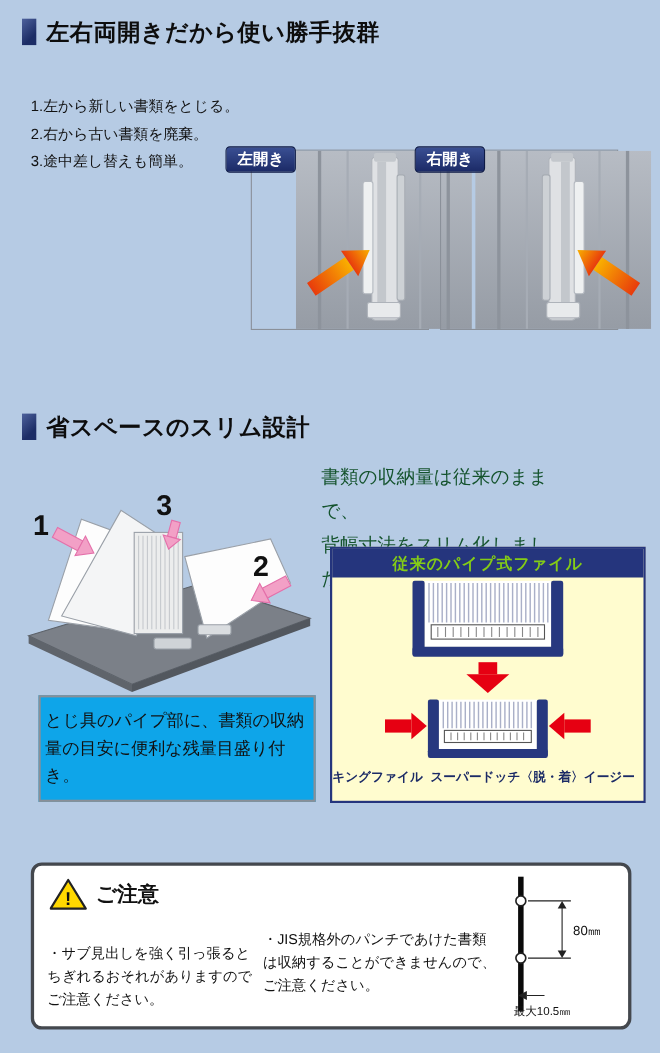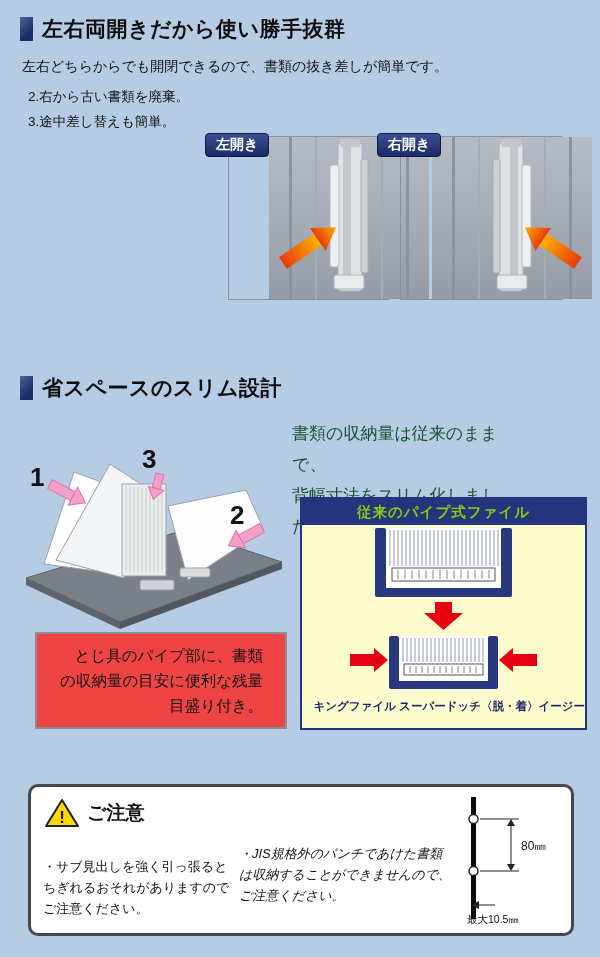--- a/index.html
+++ b/index.html
@@ -57,61 +57,61 @@
   }
   #diagram-header {
     height:26px; background:#25357d; color:#84cc16;
     font-weight:bold; font-size:14.5px;
     display:flex; align-items:center; justify-content:center;
     letter-spacing:1px;
   }
   #diagram-drawing { margin:1px auto 0 auto; display:block; }
   #diagram-caption {
     font-size:11.5px; font-weight:bold; color:#1b2a66;
-    text-align:right; margin-top:1px; white-space:nowrap;
+    text-align:left; margin-top:1px; white-space:nowrap;font-family:Liberation Mono, monospace;
   }
 
   #note-box {
     position:absolute; left:35px; top:632px; width:252px;
-    background:#ef4444; border:2px solid #8a8f96; box-sizing:border-box;
-    padding:9px 22px; font-size:15.5px; line-height:25px;text-align:right;
+    background:#0ea5e9; border:2px solid #8a8f96; box-sizing:border-box;
+    padding:9px 4px; font-size:15.5px; line-height:25px;
   }
 
   #caution-box {
     position:absolute; left:28px; top:784px; width:546px; height:152px;
     background:#fff; border:3px solid #44484e; border-radius:10px;
     box-sizing:border-box;
   }
   #caution-title-row {
     position:absolute; left:14px; top:11px;
     display:flex; align-items:center; gap:8px;
   }
   #caution-title { font-size:19px; font-weight:bold; }
   .caution-note {
     position:absolute; top:56px; font-size:13px; line-height:21px;
   }
   #caution-note-1 { left:12px; width:196px;margin-top:13px; }
-  #caution-note-2 { left:208px; width:212px;font-style:italic; }
+  #caution-note-2 { left:208px; width:212px; }
   #measure-diagram { position:absolute; right:6px; top:6px; }
 
   svg text { font-family:"Liberation Sans","DejaVu Sans",sans-serif; }
 </style>
 </head>
 <body>
 
 <div class="page">
 
   <div class="sec-heading" style="left:20px; top:15px;">
     <span class="heading-marker"></span>
     <span>左右両開きだから使い勝手抜群</span>
   </div>
 
-  <div id="subtitle">左右どちらからでも開閉できるので、書類の抜き差しが簡単です。</div>
 
   <div id="steps">
+    <div>1.左から新しい書類をとじる。</div>
     <div>2.右から古い書類を廃棄。</div>
     <div>3.途中差し替えも簡単。</div>
   </div>
 
   <div class="photo" id="photo-left">
     <svg width="160" height="162" viewBox="0 0 160 162">
       <defs>
         <linearGradient id="pbg1" x1="0" y1="0" x2="0" y2="1">
           <stop offset="0" stop-color="#b7bcc4"></stop>
             <stop offset="1" stop-color="#969ca5"></stop>

